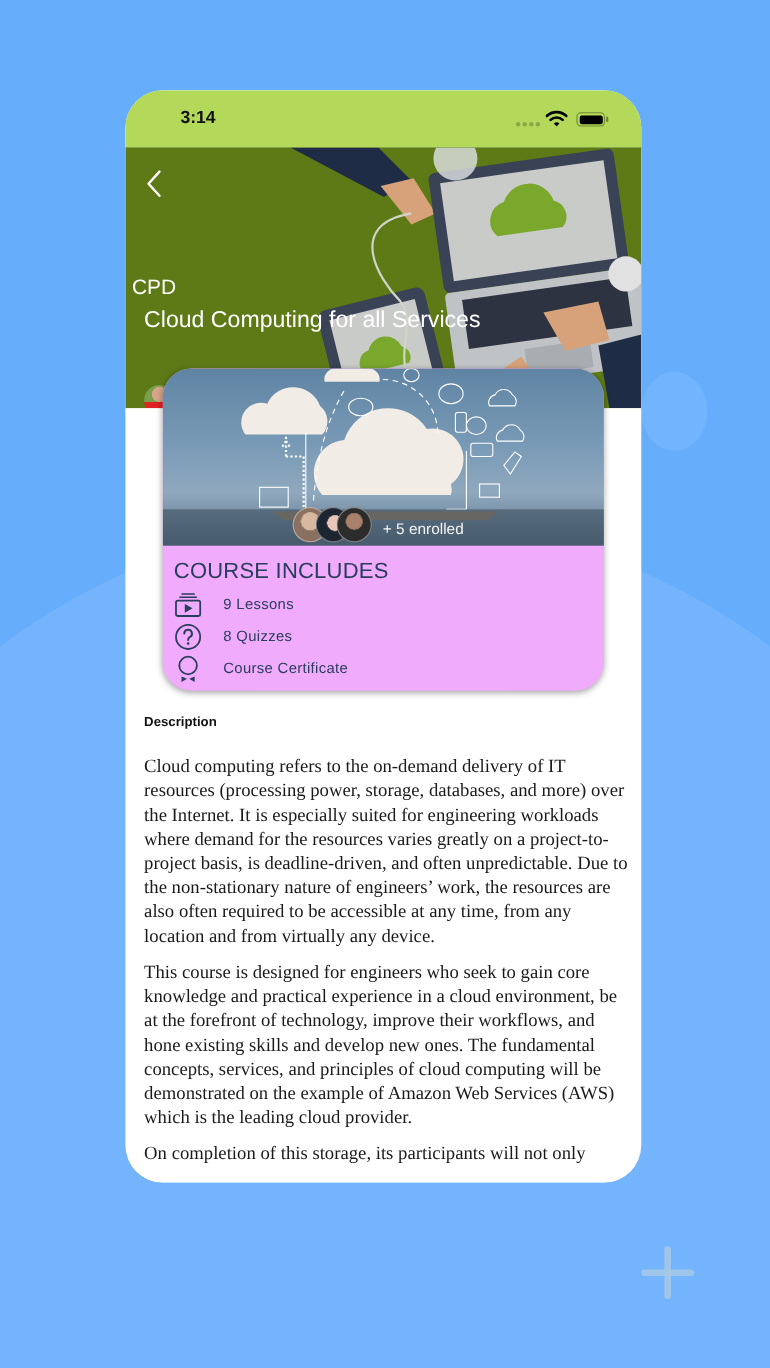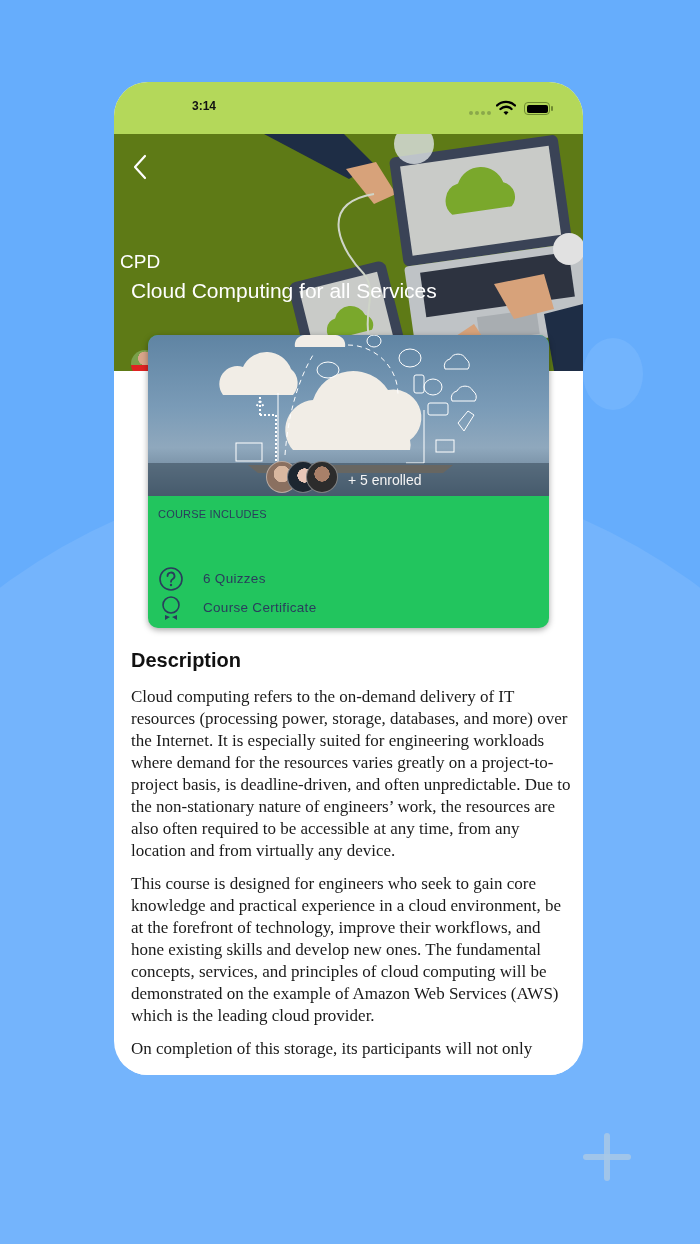--- a/index.html
+++ b/index.html
@@ -31,21 +31,21 @@
 
   .phone {
     position: absolute; left: 114px; top: 82px; width: 469px; height: 993px;
     border-radius: 34px; overflow: hidden; background: #ffffff;
   }
   .status-bar {
     position: absolute; left: 0; top: 0; width: 100%; height: 52px;
     background: #b4d85a;
   }
   .status-time {
-    position: absolute; left: 50px; top: 17px; font-size: 12px; font-weight: bold; color: #111; margin-left: 28px;
+    position: absolute; left: 50px; top: 17px; font-size: 16px; font-weight: bold; color: #111;
   }
   .status-dots { position: absolute; left: 355px; top: 29px; display: flex; gap: 2px; }
   .status-dots span { width: 4px; height: 4px; border-radius: 50%; background: #8aa84a; }
   .wifi { position: absolute; left: 382px; top: 18px; width: 20px; height: 16px; }
   .battery {
     position: absolute; left: 410px; top: 20px; width: 26px; height: 13px;
     border: 1.5px solid #6e8a30; border-radius: 4px; padding: 1.5px;
   }
   .battery .fill { width: 100%; height: 100%; background: #000; border-radius: 2px; }
   .battery-tip { position: absolute; left: 437px; top: 24px; width: 2px; height: 5px; background: #6e8a30; border-radius: 1px; }
@@ -64,21 +64,21 @@
   .author-avatar {
     position: absolute; left: 17px; top: 216px; width: 28px; height: 28px; border-radius: 50%;
     background: radial-gradient(circle at 50% 30%, #d9a58a 0 28%, transparent 29%), linear-gradient(#7aa14a 0 55%, #e02222 55%);
     overflow: hidden;
   }
   .author-name { position: absolute; left: 62px; top: 216px; font-size: 11.5px; color: #eef2e0; }
   .author-date { position: absolute; left: 62px; top: 234px; font-size: 10px; color: #eef2e0; }
 
   .course-card {
     position: absolute; left: 34px; top: 253px; width: 401px; height: 293px;
-    background: #22c55e; border-radius: 10px;
+    background: #f0abfc; border-radius: 26px;
     box-shadow: 0 2px 6px rgba(0,0,0,.35);
     overflow: hidden;
     padding-left: 12px;
   }
   .card-image {
     position: absolute; left: 0; top: 0; width: 100%; height: 161px;
     background: linear-gradient(180deg, #5f84a3 0%, #7a9bb7 45%, #8fa8bd 70%, #5a7186 100%);
   }
   .card-image-art { position: absolute; left: 0; top: 0; width: 401px; height: 161px; }
   .enrolled-strip {
@@ -86,28 +86,28 @@
     background: rgba(55,72,88,.55);
   }
   .enrolled-avatars { position: absolute; left: 118px; top: 126px; height: 32px; width: 80px; }
   .enrolled-avatars span {
     position: absolute; top: 0; width: 32px; height: 32px; border-radius: 50%;
     border: 1px solid rgba(255,255,255,.4);
   }
   .enrolled-text { position: absolute; left: 200px; top: 137px; font-size: 14px; color: #f4f4f4; }
 
   .includes-title {
-    position: absolute; left: 10px; top: 173px; font-size: 11px; color: #2a3d5c; letter-spacing: .2px;
+    position: absolute; left: 10px; top: 173px; font-size: 20px; color: #2a3d5c; letter-spacing: .2px;
   }
   .include-row { position: absolute; left: 10px; height: 26px; width: 380px; }
   .include-row .icon { position: absolute; left: 0; top: 0; width: 26px; height: 26px; }
   .include-row .label { position: absolute; left: 45px; top: 5px; font-size: 13.5px; color: #2a3d5c; letter-spacing: .3px; }
 
   .description-heading {
-    position: absolute; left: 17px; top: 567px; font-size: 20px; font-weight: bold; color: #111;
+    position: absolute; left: 17px; top: 567px; font-size: 12px; font-weight: bold; color: #111;
   }
   .description-body {
     position: absolute; left: 17px; top: 604px; width: 440px;
     font-family: "Liberation Serif", serif; font-size: 17px; line-height: 22px; color: #1a1a1a;
   }
   .description-body p { margin-bottom: 11px; font-family: Liberation Serif, serif; }
   .fade-bottom {
     position: absolute; left: 0; top: 978px; width: 100%; height: 15px; background: #fff;
   }
 </style>
@@ -221,27 +221,36 @@
       <div class="enrolled-avatars">
         <span style="left:0;background:radial-gradient(circle at 50% 40%,#d9b8a0 0 35%,#8a7060 36%);"></span>
         <span style="left:21px;background:radial-gradient(circle at 55% 45%,#e9c7b8 0 30%,#1d2630 31%);"></span>
         <span style="left:40px;background:radial-gradient(circle at 50% 40%,#a98069 0 32%,#2c2c2c 33%);"></span>
       </div>
       <div class="enrolled-text">+ 5 enrolled</div>
     </div>
 
     <div class="includes-title">COURSE INCLUDES</div>
 
+    <div class="include-row" style="top:202px;">
+      <svg class="icon" viewBox="0 0 26 26">
+        <line x1="7" y1="3" x2="19" y2="3" stroke="#2a3d5c" stroke-width="1.4"></line>
+        <line x1="5" y1="6" x2="21" y2="6" stroke="#2a3d5c" stroke-width="1.4"></line>
+        <rect x="2" y="9" width="22" height="14" rx="1.5" stroke="#2a3d5c" stroke-width="1.6" fill="none"></rect>
+        <path d="M10 12 L17 16 L10 20 Z" fill="#2a3d5c"></path>
+      </svg>
+      <span class="label">9 Lessons</span>
+    </div>
     <div class="include-row" style="top:231px;">
       <svg class="icon" viewBox="0 0 26 26">
         <circle cx="13" cy="13" r="11" stroke="#2a3d5c" stroke-width="1.6" fill="none"></circle>
         <path d="M9.5 10 a3.5 3.5 0 1 1 5 3.2 c-1.2 .6 -1.5 1.3 -1.5 2.6" stroke="#2a3d5c" stroke-width="1.8" fill="none" stroke-linecap="round"></path>
         <circle cx="13" cy="19" r="1.2" fill="#2a3d5c"></circle>
       </svg>
-      <span class="label">6 Quizzes</span>
+      <span class="label">8 Quizzes</span>
     </div>
     <div class="include-row" style="top:260px;text-decoration:underline;">
       <svg class="icon" viewBox="0 0 26 26">
         <circle cx="13" cy="10" r="8" stroke="#2a3d5c" stroke-width="1.6" fill="none"></circle>
         <path d="M7 20 L12 22 L7 25 Z M19 20 L14 22 L19 25 Z" fill="#2a3d5c"></path>
       </svg>
       <span class="label">Course Certificate</span>
     </div>
   </div>
 

